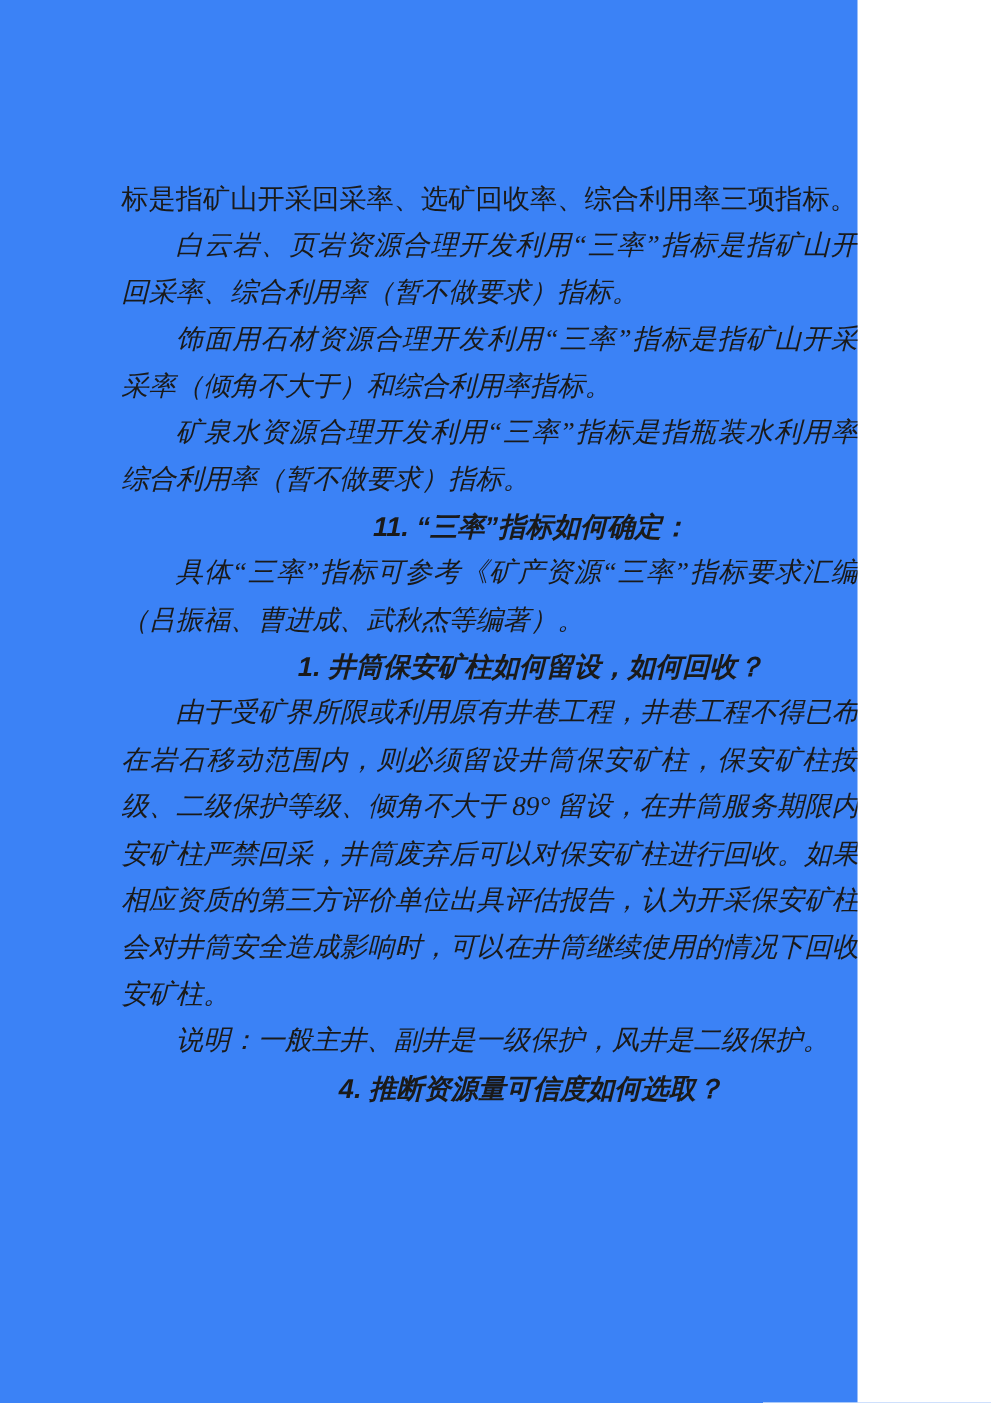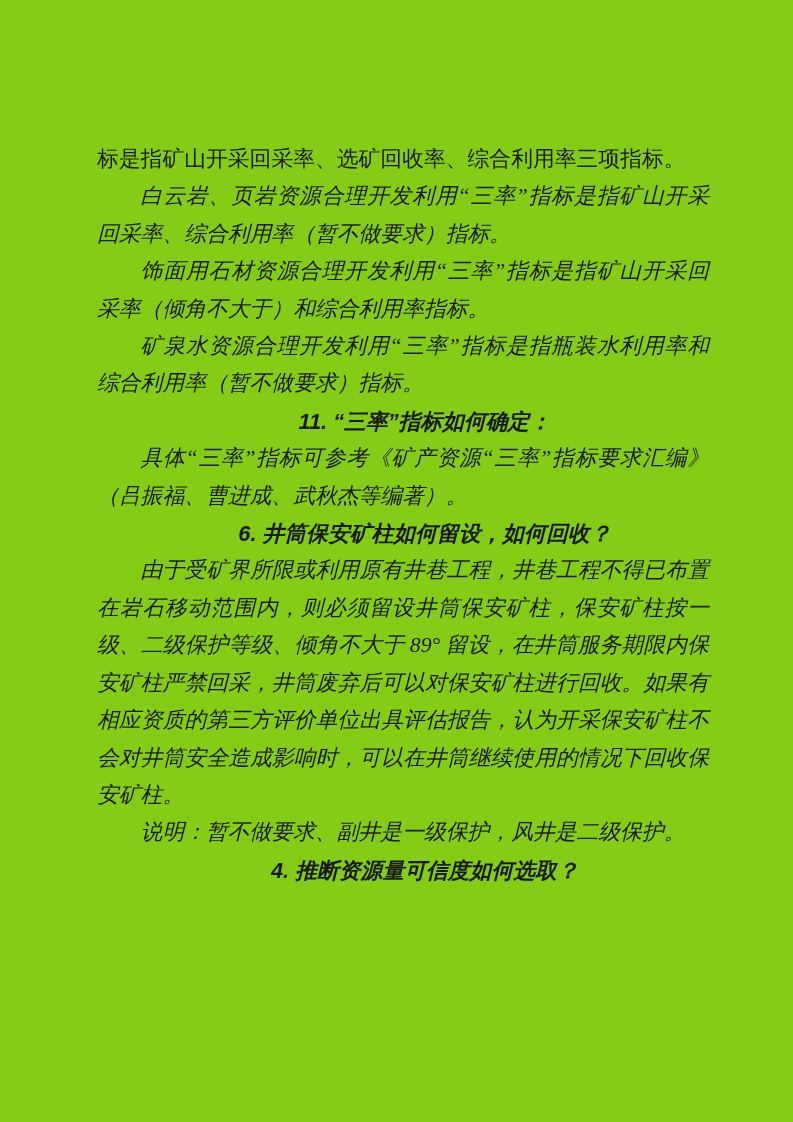--- a/index.html
+++ b/index.html
@@ -2,23 +2,23 @@
 <html lang="zh"><head>
 <meta charset="utf-8">
 <style>
   html, body {
     margin: 0;
     padding: 0;
     background: #ffffff;
   }
   .page {
     position: relative;
-    width: 793px;
+    width: 686px;
     height: 1122px;
-    background: #84cc16;
+    background: #3b82f6;
     overflow: hidden;
     font-family: "Liberation Serif", "DejaVu Serif", serif;
     color: #1a1a1a;
   }
   .text-block {
     position: absolute;
     left: 97px;
     top: 141px;
     width: 612px;
     font-size: 21.8px;
@@ -46,18 +46,18 @@
 <body>
 
 <div class="page">
   <div class="text-block">
       <p class="body">标是指矿山开采回采率、选矿回收率、综合利用率三项指标。</p>
       <p class="body indent">白云岩、页岩资源合理开发利用“三率”指标是指矿山开采回采率、综合利用率（暂不做要求）指标。</p>
       <p class="body indent">饰面用石材资源合理开发利用“三率”指标是指矿山开采回采率（倾角不大于）和综合利用率指标。</p>
       <p class="body indent">矿泉水资源合理开发利用“三率”指标是指瓶装水利用率和综合利用率（暂不做要求）指标。</p>
       <p class="heading indent">11. “三率”指标如何确定：</p>
       <p class="body indent">具体“三率”指标可参考《矿产资源“三率”指标要求汇编》（吕振福、曹进成、武秋杰等编著）。</p>
-      <p class="heading indent">6. 井筒保安矿柱如何留设，如何回收？</p>
+      <p class="heading indent">1. 井筒保安矿柱如何留设，如何回收？</p>
       <p class="body indent">由于受矿界所限或利用原有井巷工程，井巷工程不得已布置在岩石移动范围内，则必须留设井筒保安矿柱，保安矿柱按一级、二级保护等级、倾角不大于 89° 留设，在井筒服务期限内保安矿柱严禁回采，井筒废弃后可以对保安矿柱进行回收。如果有相应资质的第三方评价单位出具评估报告，认为开采保安矿柱不会对井筒安全造成影响时，可以在井筒继续使用的情况下回收保安矿柱。</p>
-      <p class="body indent">说明：暂不做要求、副井是一级保护，风井是二级保护。</p>
+      <p class="body indent">说明：一般主井、副井是一级保护，风井是二级保护。</p>
       <p class="heading indent">4. 推断资源量可信度如何选取？</p>
     </div>
 </div>
 
 </body></html>

